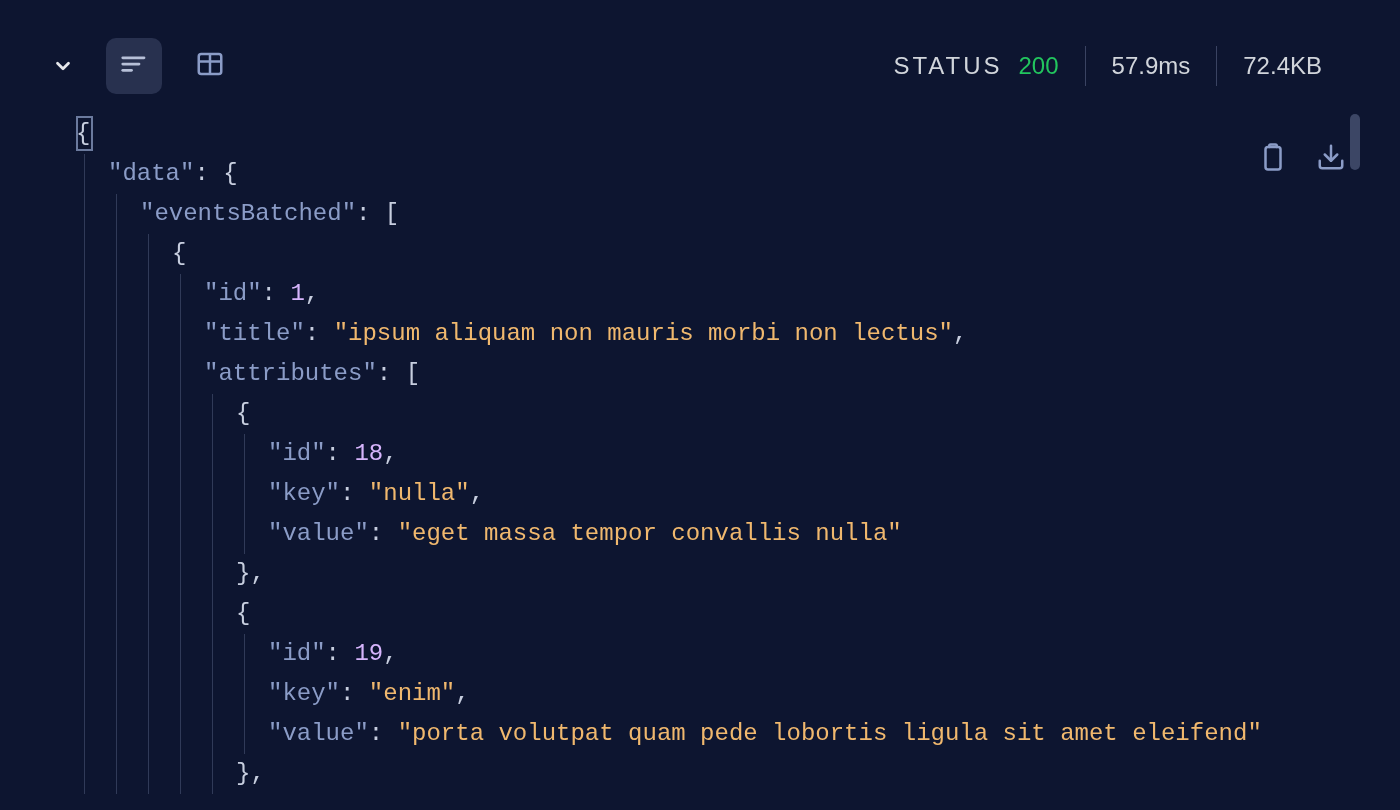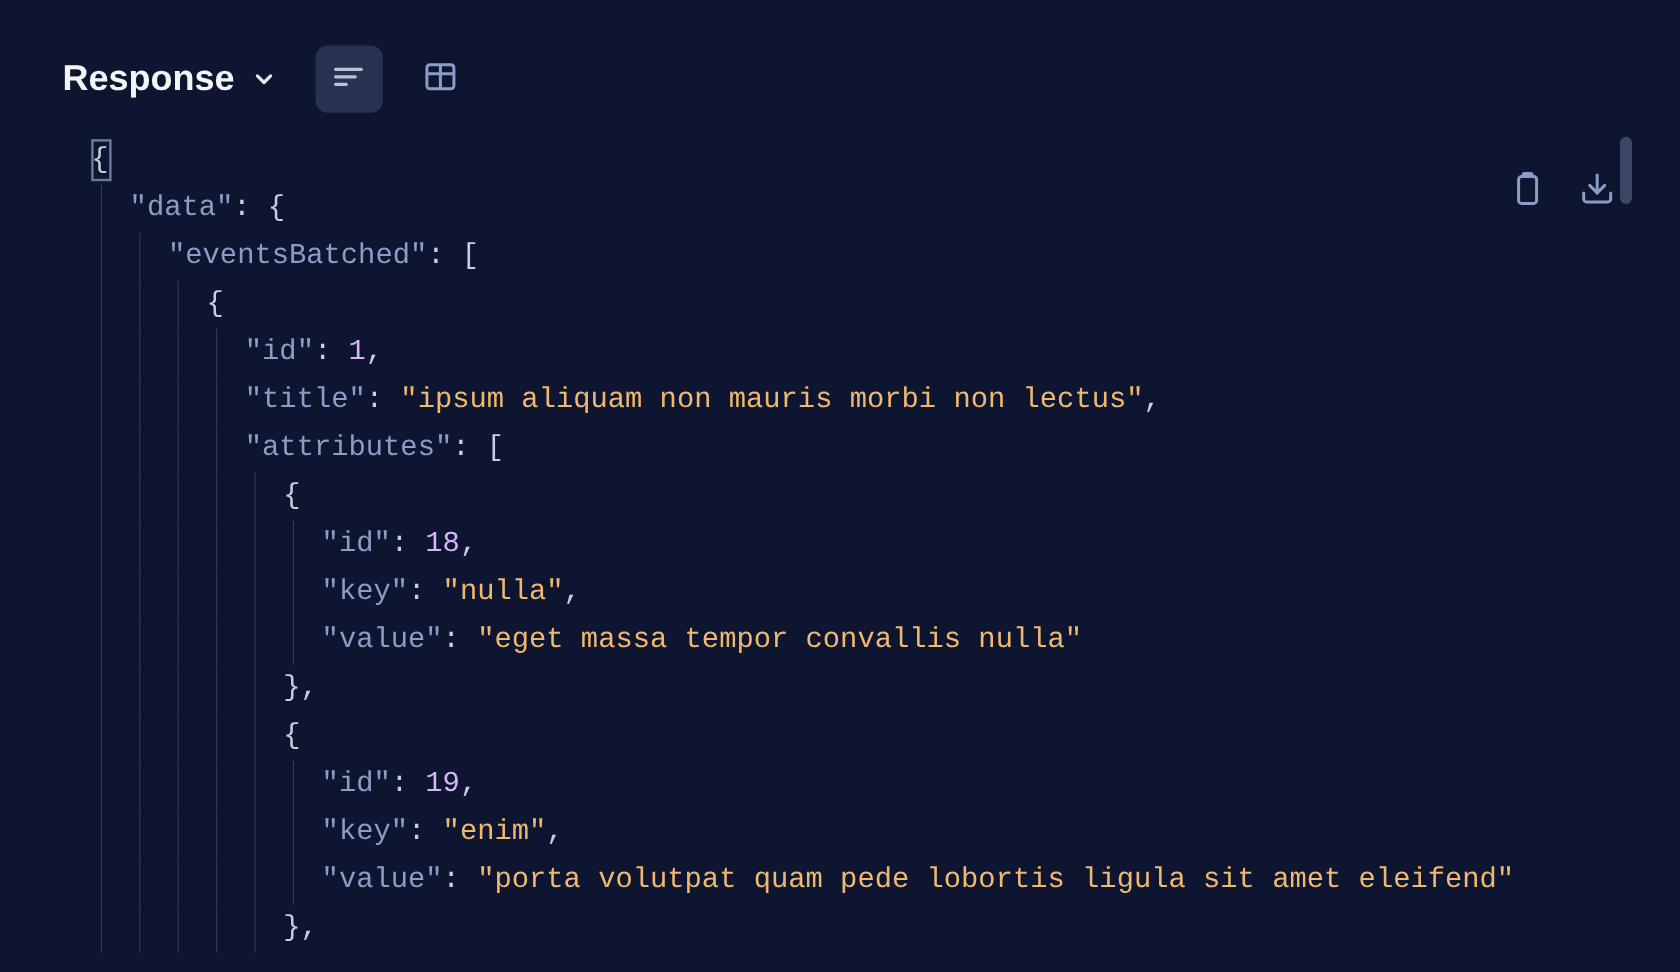--- a/index.html
+++ b/index.html
@@ -134,21 +134,20 @@
   .pad4 { padding-left: 128px; }
   .pad5 { padding-left: 160px; }
   .pad6 { padding-left: 192px; }
 </style>
 </head>
 <body>
 
 <div class="header">
   <div class="header-left">
     <div class="response-dropdown">
-      <span>Response</span>
       <span class="chevron-down">
         <svg width="22" height="22" viewBox="0 0 24 24" fill="none" stroke="#e5e7eb" stroke-width="3" stroke-linecap="round" stroke-linejoin="round">
             <polyline points="6 9 12 15 18 9"></polyline>
           </svg>
       </span>
     </div>
     <div class="view-toggle">
       <div class="view-btn active">
         <span>
           <svg width="30" height="30" viewBox="0 0 24 24" fill="none" stroke="#b7c0d8" stroke-width="2.2" stroke-linecap="round">
@@ -162,20 +161,28 @@
         <span>
           <svg width="30" height="30" viewBox="0 0 24 24" fill="none" stroke="#8b9cc7" stroke-width="2" stroke-linejoin="round">
               <rect x="3" y="4" width="18" height="16" rx="2"></rect>
               <line x1="3" y1="10" x2="21" y2="10"></line>
               <line x1="12" y1="4" x2="12" y2="20"></line>
             </svg>
         </span>
       </div>
     </div>
   </div>
+  <div class="header-right">
+    <span class="status-label">STATUS</span>
+    <span class="status-code">200</span>
+    <span class="divider"></span>
+    <span class="metric">57.9ms</span>
+    <span class="divider"></span>
+    <span class="metric">72.4KB</span>
+  </div>
 </div>
 
 <div class="scrollbar"></div>
 
 <div class="code-container">
   <div class="actions">
     <span class="icon-btn">
       <span>
         <svg width="30" height="30" viewBox="0 0 24 24" fill="none" stroke="#8b9cc7" stroke-width="2" stroke-linejoin="round" stroke-linecap="round">
             <rect x="6" y="4" width="12" height="18" rx="2"></rect>

